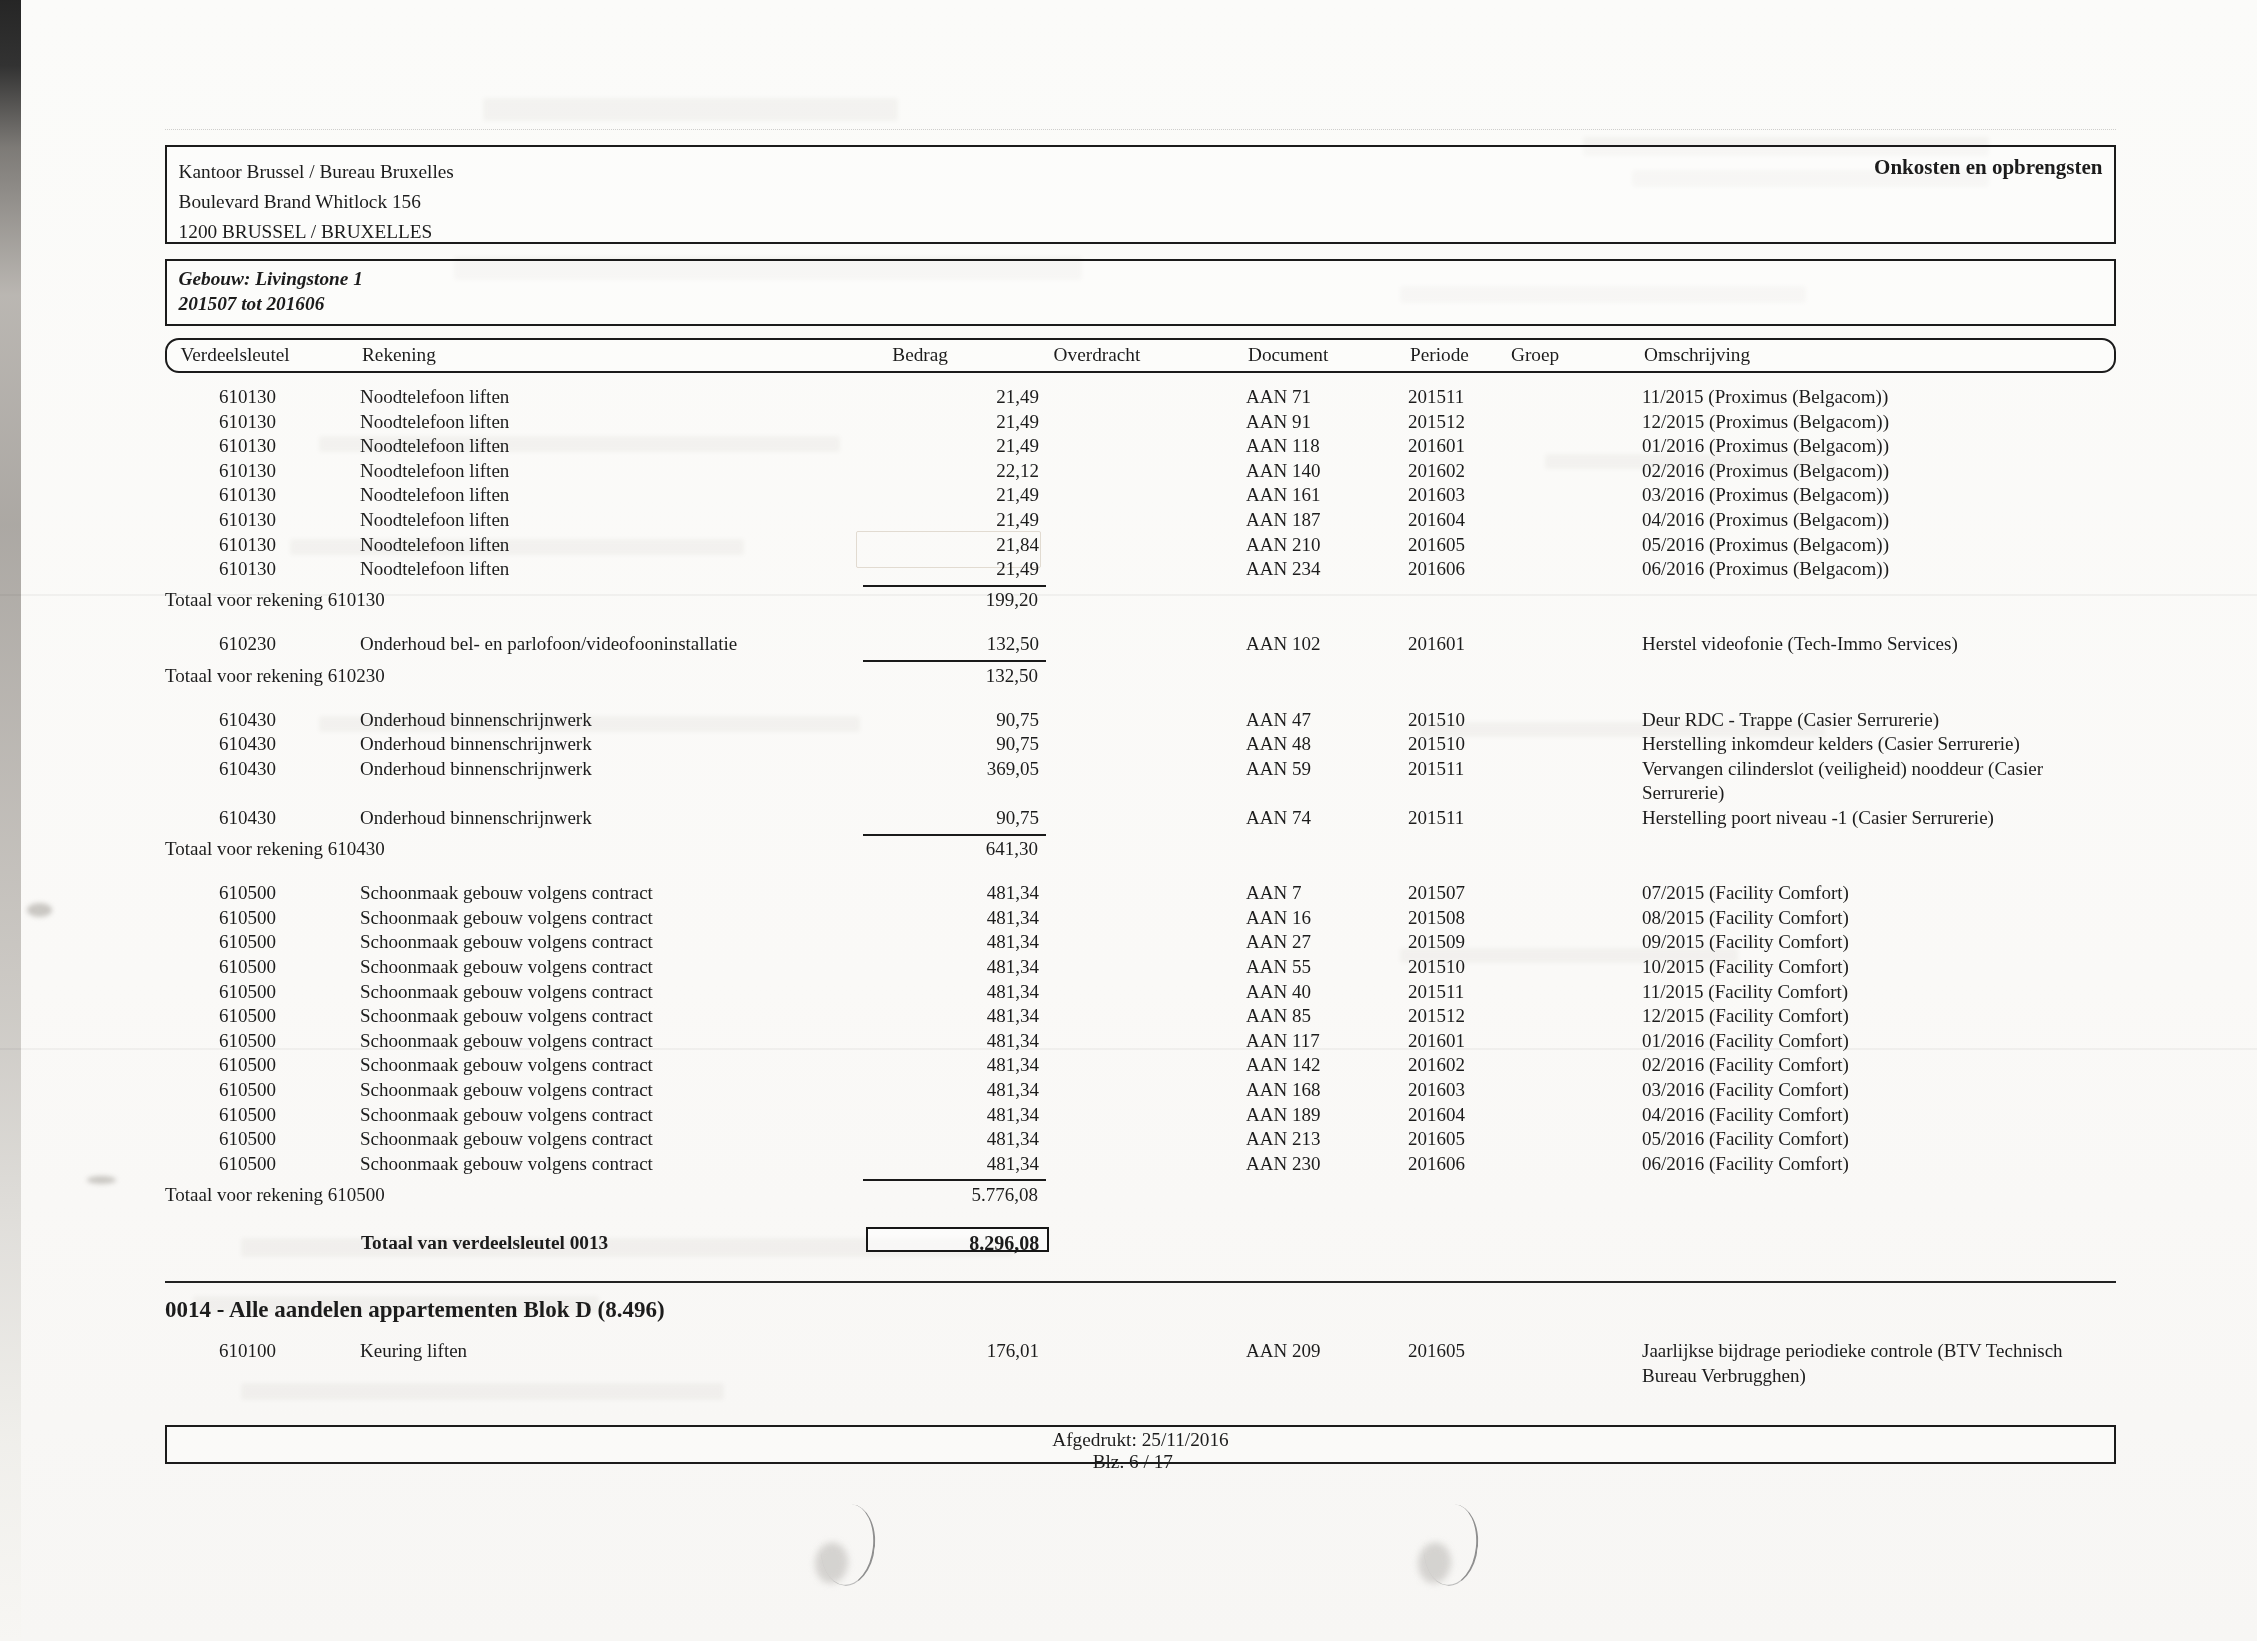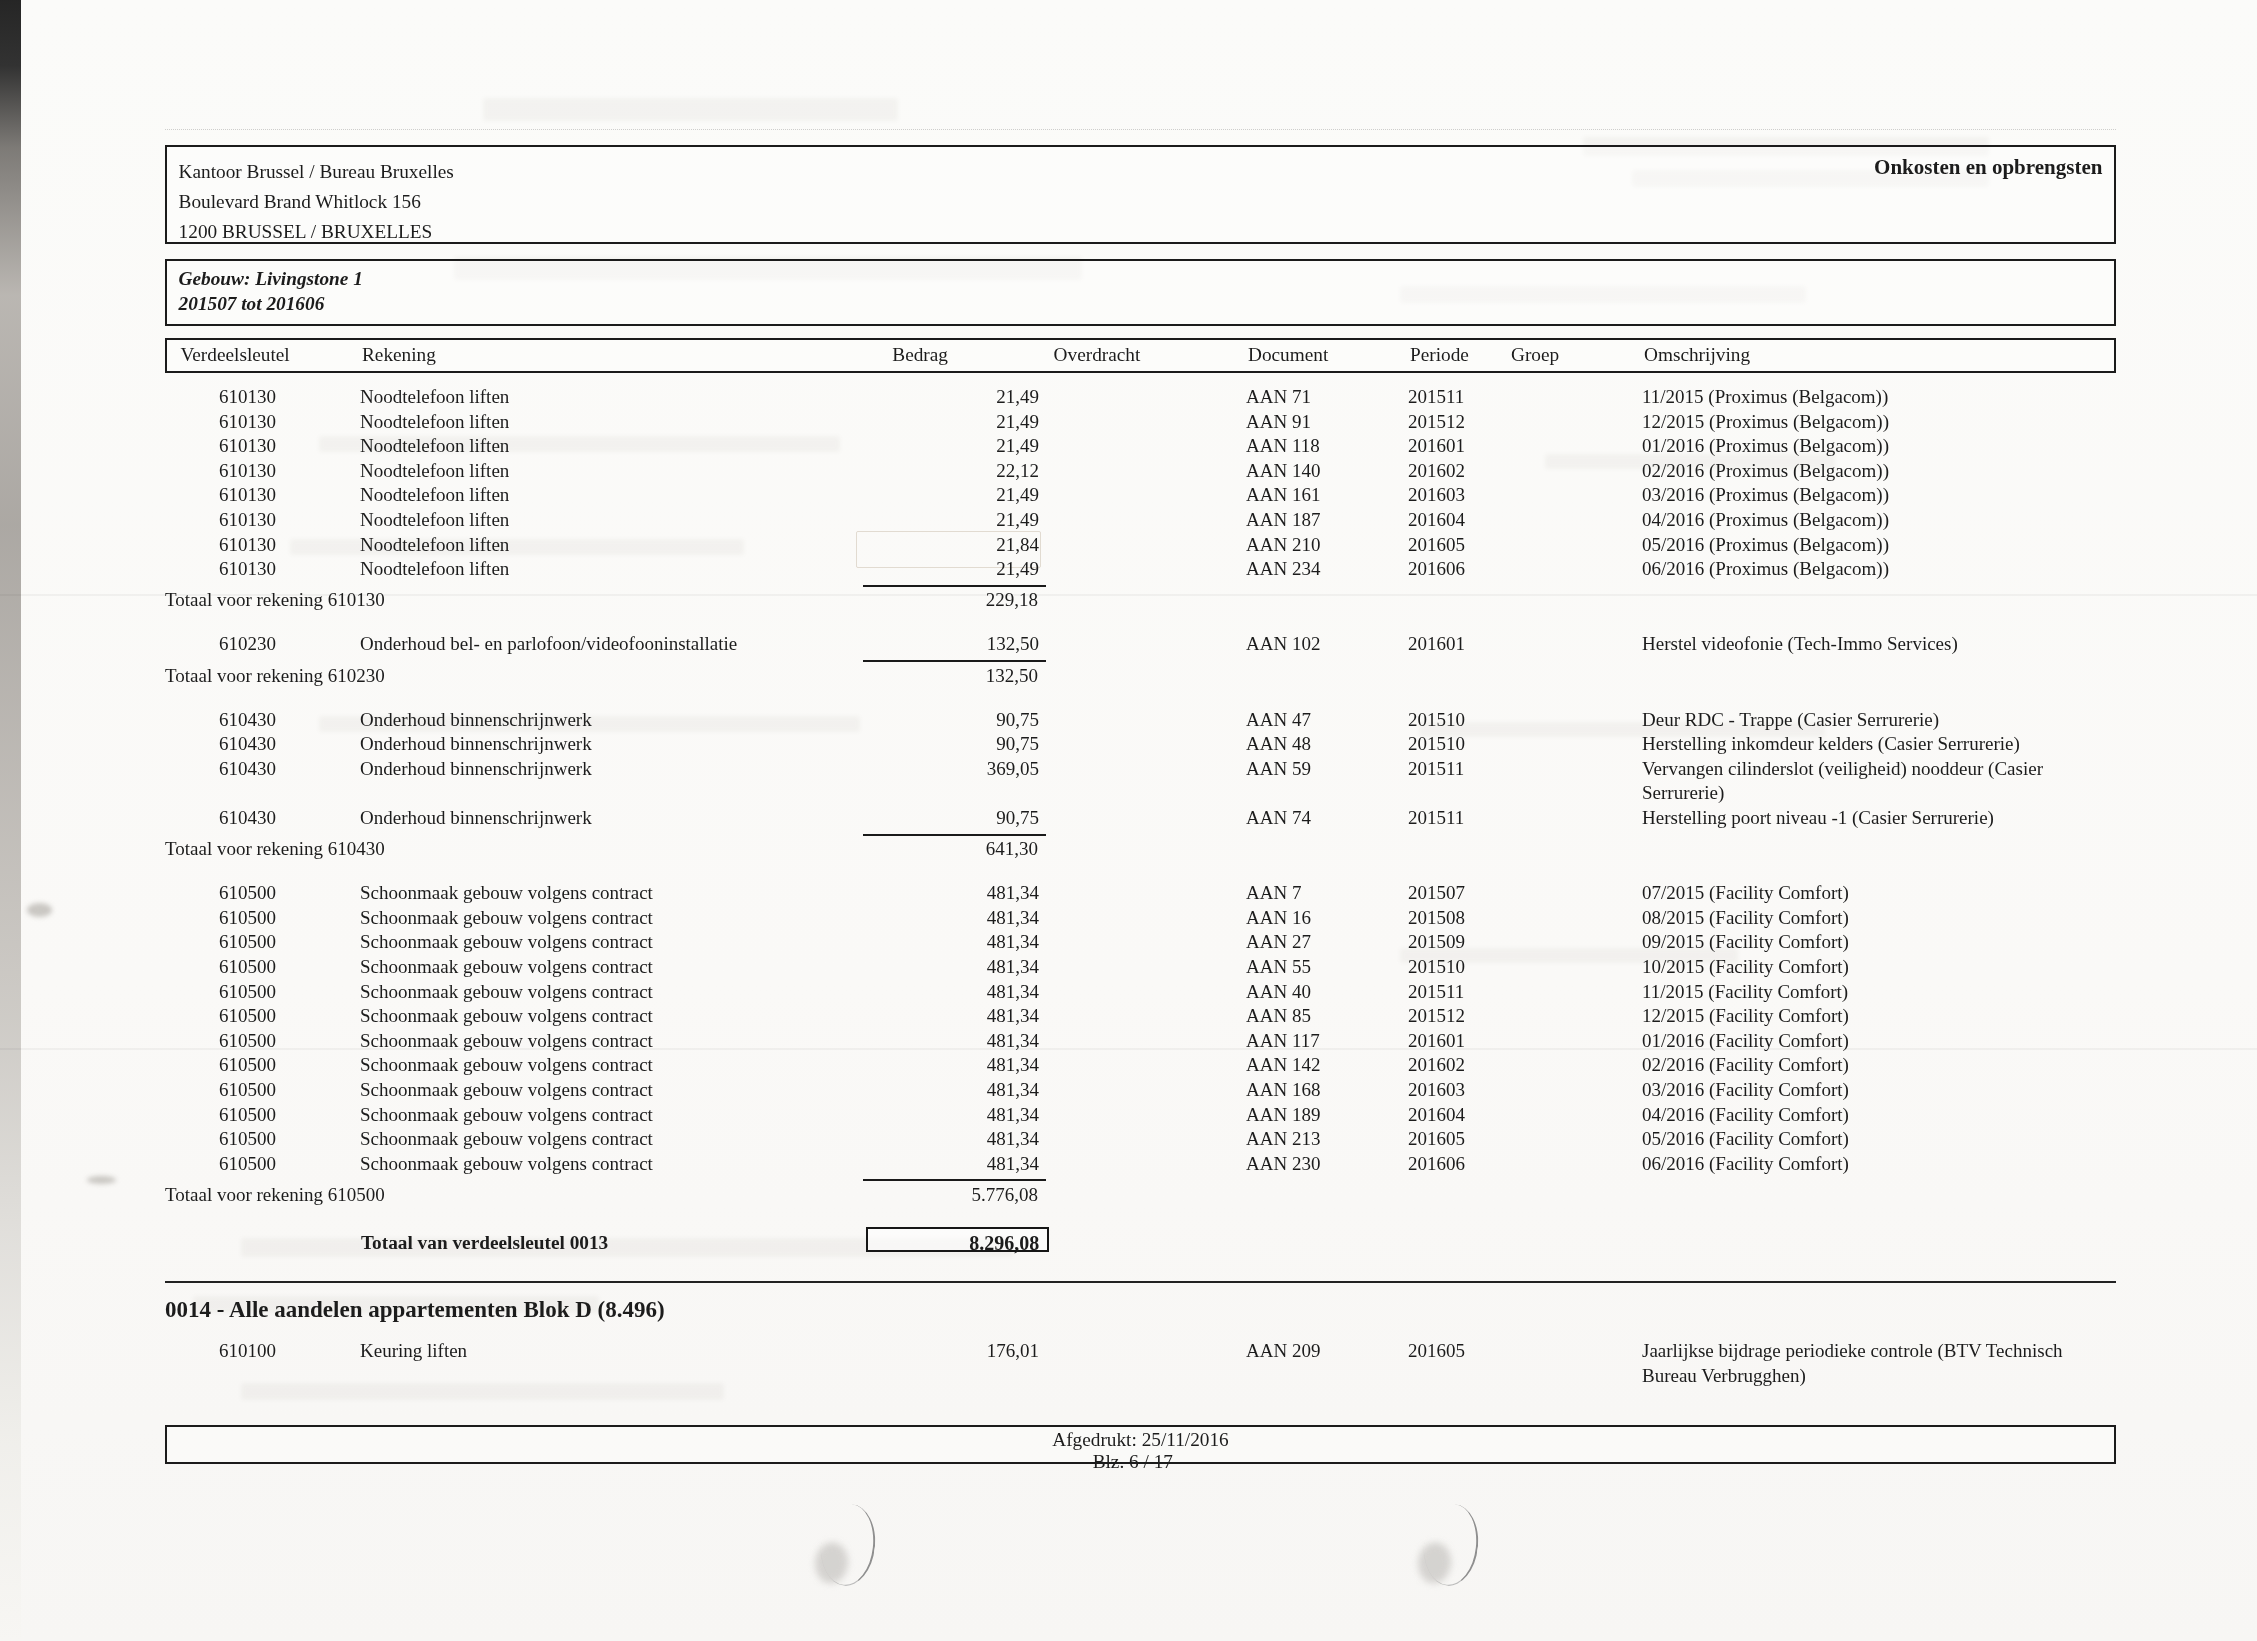--- a/index.html
+++ b/index.html
@@ -29,21 +29,21 @@
 
   
   .content{position:absolute;left:165px;top:0;width:1951px;}
   .box{border:2.9px solid #1b1b1b;box-sizing:border-box;background:rgba(255,255,255,.35);}
   .header-box{margin-top:145px;height:99px;position:relative;}
   .office{padding:9.7px 0 0 11.6px;font-size:19.3px;line-height:30px;}
   .report-title{position:absolute;right:11.6px;top:7.7px;font-size:21px;font-weight:bold;}
   .building-box{margin-top:14.5px;padding:5.8px 11.6px 7.7px;}
   .bline{font-size:19.3px;font-weight:bold;font-style:italic;line-height:25px;}
 
-  .colhead{margin-top:11.6px;display:flex;font-size:19.3px;line-height:25px;padding:2.9px 0 3.9px 0;}
+  .colhead{margin-top:11.6px;display:flex;font-size:19.3px;line-height:25px;padding:2.9px 0 3.9px 0;border-radius:14px;}
   .colhead .hdr{box-sizing:border-box;}
 
   #groups{margin-top:11.6px;}
   .group{margin-bottom:19.3px;}
   .row{display:flex;font-size:19px;line-height:24.6px;}
   .c-vs{width:195px;box-sizing:border-box;padding-left:54px;flex:none;}
   .colhead .c-vs{padding-left:13.5px;}
   .c-rek{width:425px;flex:none;}
   .c-bed{width:254px;flex:none;text-align:right;}
   .colhead .c-bed{padding-right:93px;}
@@ -205,21 +205,21 @@
             <div class="c-bed">21,49</div>
             <div class="c-ovd"></div>
             <div class="c-doc">AAN 234</div>
             <div class="c-per">201606</div>
             <div class="c-grp"></div>
             <div class="c-oms">06/2016 (Proximus (Belgacom))</div>
           </div>
           <div class="sumline"></div>
           <div class="total-row">
             <div class="total-label">Totaal voor rekening 610130</div>
-            <div class="total-value">229,18</div>
+            <div class="total-value">199,20</div>
           </div>
         </div>
         <div class="group">
           <div class="row">
             <div class="c-vs">610230</div>
             <div class="c-rek">Onderhoud bel- en parlofoon/videofooninstallatie</div>
             <div class="c-bed">132,50</div>
             <div class="c-ovd"></div>
             <div class="c-doc">AAN 102</div>
             <div class="c-per">201601</div>

